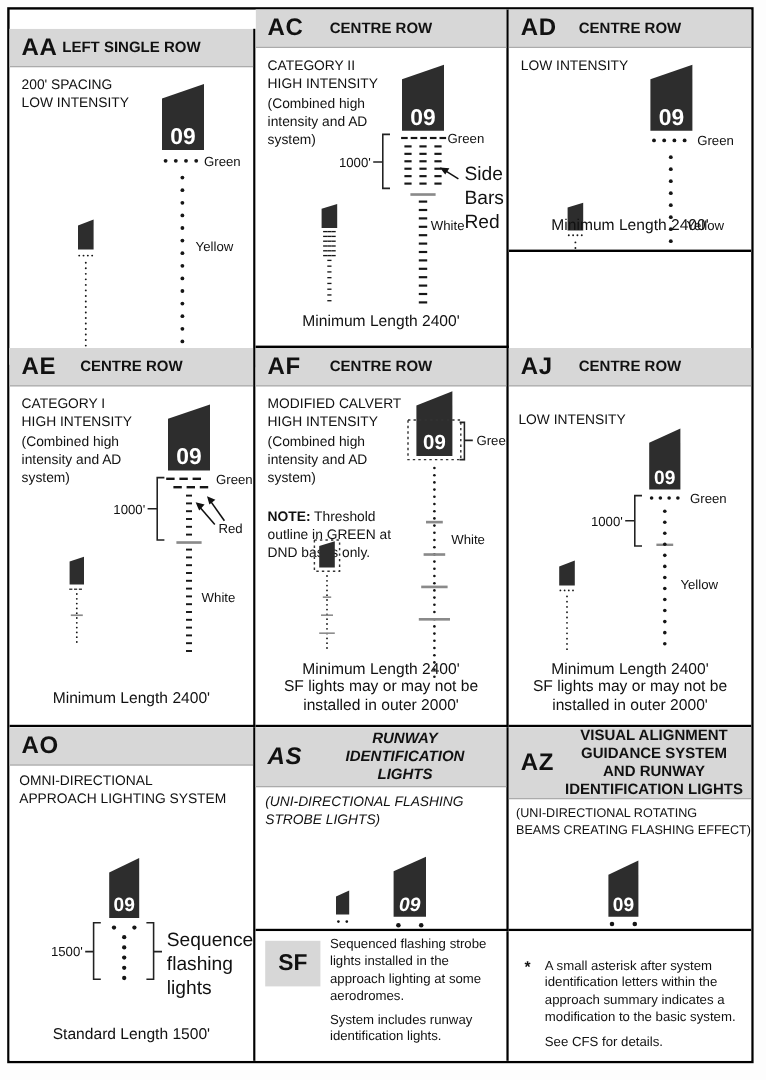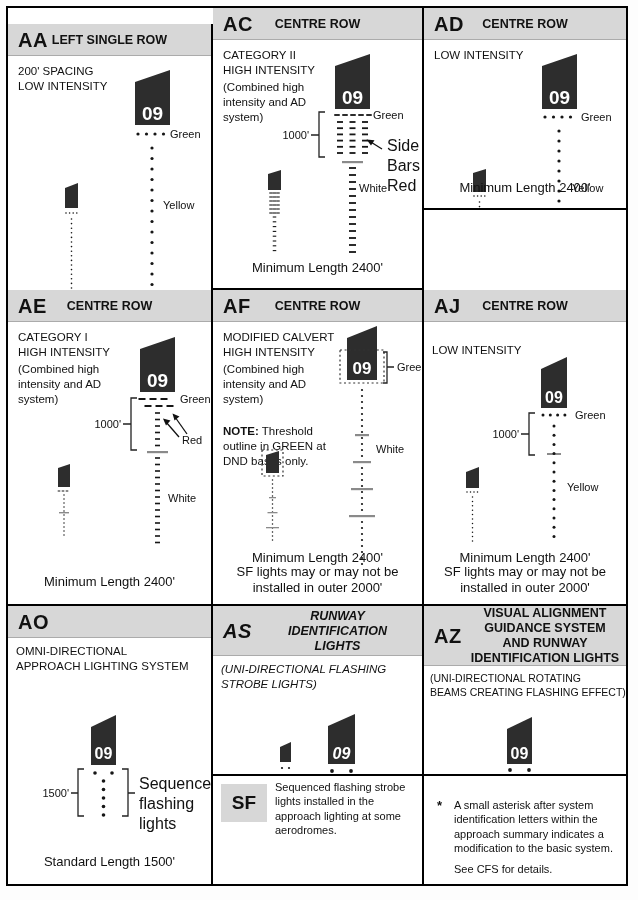--- a/index.html
+++ b/index.html
@@ -564,20 +564,21 @@
           </g>
       </svg>
     </div>
   </div>
 
   <div class="cell bR" style="left:205px;top:768px;width:211px;height:108px;">
     <div class="body">
       <div class="sf-box">SF</div>
       <div class="sf-text">
         <p>Sequenced flashing strobe lights installed in the approach lighting at some aerodromes.</p>
+        <p>System includes runway identification lights.</p>
       </div>
     </div>
   </div>
 
   <div class="cell bB" style="left:416px;top:598px;width:202px;height:170px;">
     <div class="hdr tall60">
       <div class="hdr-code">AZ</div>
       <div class="hdr-title indented">VISUAL ALIGNMENT
 GUIDANCE SYSTEM
 AND RUNWAY

